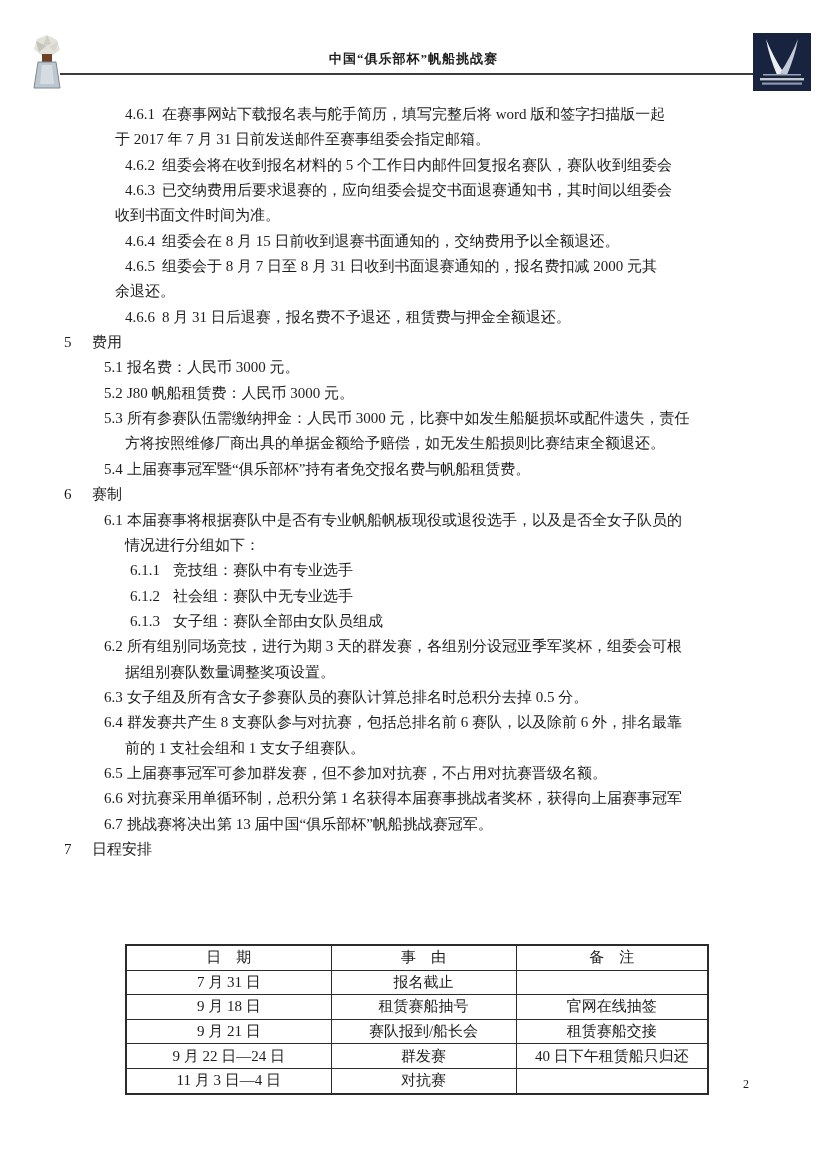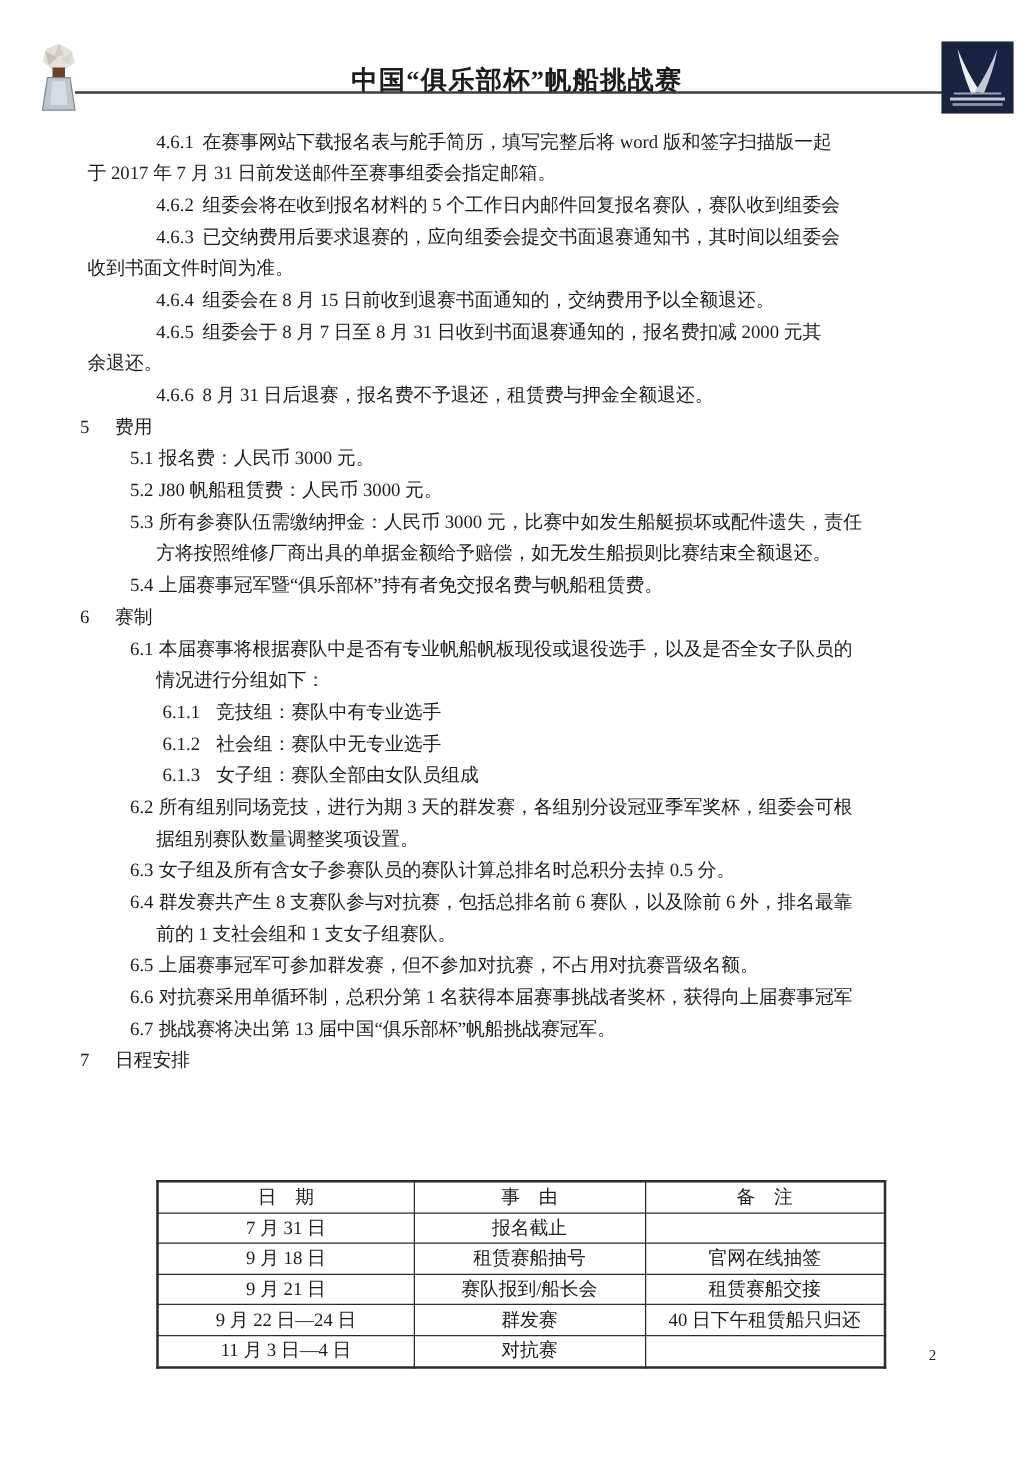--- a/index.html
+++ b/index.html
@@ -3,34 +3,34 @@
 <meta charset="utf-8">
 <style>
   html,body{margin:0;padding:0;background:#ffffff;}
   .page{
     position:relative;width:827px;height:1169px;background:#ffffff;overflow:hidden;
     font-family:"Liberation Serif","DejaVu Serif",serif;color:#1c1c1c;
   }
   
   .doc-title{
     position:absolute;top:50px;left:0;right:0;text-align:center;
-    font-size:21px;font-weight:bold;letter-spacing:1px;
+    font-size:13px;font-weight:bold;letter-spacing:1px;
   }
   .header-rule{position:absolute;top:73px;left:60px;width:697px;height:2px;background:#3d3d3d;}
   .trophy{position:absolute;left:31px;top:34px;width:32px;height:56px;}
   .sail-logo{position:absolute;left:753px;top:33px;width:58px;height:58px;}
   
   .body-lines{position:absolute;top:102px;left:0;width:787px;}
   .line{height:25.35px;line-height:25.35px;font-size:15px;padding-right:70px;white-space:nowrap;}
   .line .lbl{display:inline-block;}
   .sec{padding-left:64px;}   .sec .lbl{width:28px;}
   .i2 {padding-left:104px;}  .i2  .lbl{width:23px;}
   .i2c{padding-left:125px;}
   .i3 {padding-left:125px;}  .i3  .lbl{width:37px;}
-  .i3c{padding-left:70px;}
+  .i3c{padding-left:115px;}
   .i3b{padding-left:130px;}  .i3b .lbl{width:43px;}
   
   table.schedule{
     position:absolute;left:125px;top:944px;width:582px;
     border-collapse:collapse;table-layout:fixed;
     font-size:15px;
   }
   table.schedule th,table.schedule td{
     border:1px solid #2b2b2b;text-align:center;vertical-align:middle;
     font-weight:normal;height:23.6px;padding:0;overflow:hidden;white-space:nowrap;

